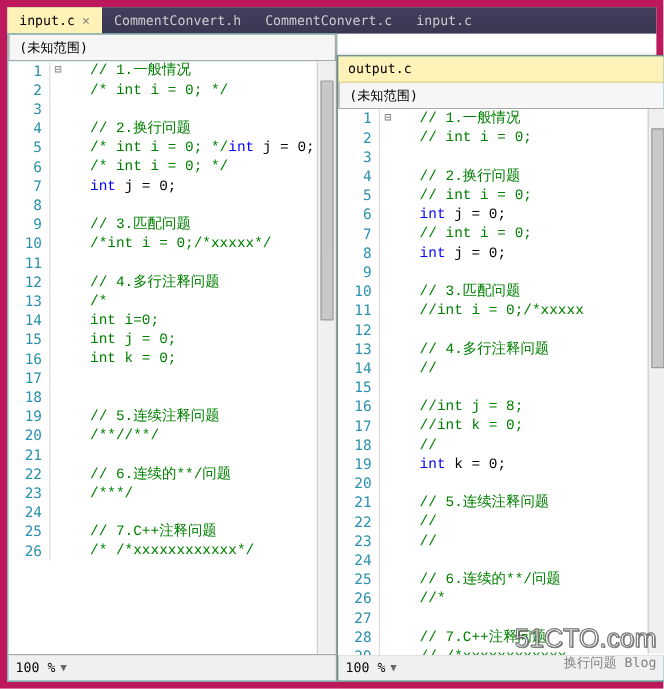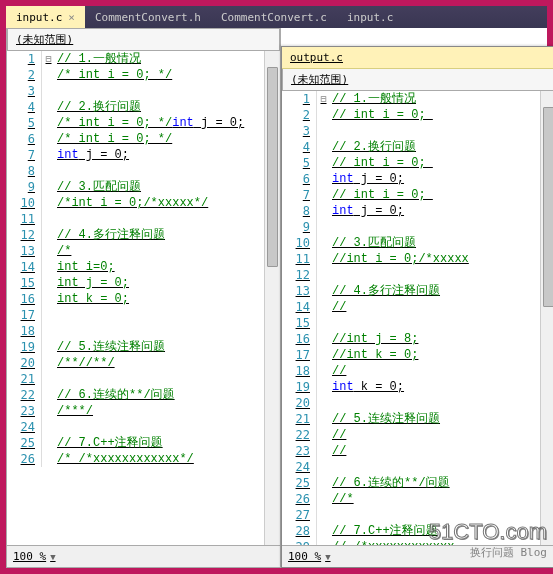--- a/index.html
+++ b/index.html
@@ -3,30 +3,30 @@
 <meta charset="utf-8">
 <style>
 * { margin: 0; padding: 0; box-sizing: border-box; }
 body { font-family: "Microsoft YaHei", "SimSun", Consolas, monospace; font-size: 12px; background: #fff; width: 553px; height: 574px; overflow: hidden; position: relative; }
 .wrap { display: flex; flex-direction: column; width: 100%; height: 100%; border: 6px solid #be185d; }
 .tabbar { display: flex; background: linear-gradient(#433e5c,#393652); height: 22px; align-items: stretch; }
 .tab { padding: 3px 10px; color: #ccc; font-size: 11px; display: flex; align-items: center; gap: 6px; cursor: pointer; }
 .tab.active { background: #fff2b8; color: #000; }
 .tab .x { color: #888; }
 .panes { flex: 1; display: flex; position: relative; }
-.pane { display: flex; flex-direction: column; border: 1px solid #aaa; background: #14b8a6; text-decoration: underline; }
+.pane { display: flex; flex-direction: column; border: 1px solid #aaa; background: #14b8a6; }
 .pane.left { width: 275px; height: 100%; }
 .pane.right { position: absolute; left: 275px; top: 18px; width: 276px; height: calc(100% - 18px); border: 1px solid #888; box-shadow: -1px -1px 2px rgba(0,0,0,0.15); }
 .paneTabRow { background: #fff2b8; height: 22px; display: flex; align-items: center; padding: 0 8px; font-size: 11px; border-bottom: 1px solid #d8cf80; }
 .scope { padding: 3px 8px; border: 1px solid #aaa; border-top: none; background: #f6f6f6; font-size: 11px; }
 .editor { flex: 1; overflow: auto; position: relative; background: #fff; }
 .line { display: flex; height: 16px; line-height: 16px; }
 .gut { width: 34px; text-align: right; padding-right: 6px; color: #2b91af; font-family: Consolas, monospace; user-select: none; }
 .fold { width: 14px; color: #888; font-size: 10px; text-align: center; border-left: 1px solid #ddd; }
-.code { flex: 1; font-family: Consolas, "Courier New", monospace; white-space: pre; padding-left: 2px; }
+.code { flex: 1; font-family: Consolas, "Courier New", monospace; white-space: pre; padding-left: 2px; margin-left: 18px; }
 .c-comment { color: #008000; }
 .c-keyword { color: #0000ff; }
 .c-plain { color: #000; }
 .status { border-top: 1px solid #aaa; padding: 4px 6px; font-size: 11px; background: #f0f0f0; display: flex; align-items: center; gap: 4px; }
 .status .arr { color: #666; font-size: 9px; }
 .scrollbar { position: absolute; right: 0; top: 0; bottom: 0; width: 16px; background: #f0f0f0; border-left: 1px solid #ccc; }
 .scrollthumb { position: absolute; left: 2px; right: 2px; top: 16px; height: 200px; background: #c8c8c8; border: 1px solid #999; border-radius: 1px; }
 .watermark { position: absolute; right: 6px; bottom: 14px; pointer-events: none; opacity: 0.8; text-align: right; }
 .wm1 { font-family: Impact, sans-serif; font-size: 22px; color: #fff; -webkit-text-stroke: 1px #555; text-shadow: 1px 1px 0 #666; }
 .wm2 { font-size: 11px; color: #666; }

